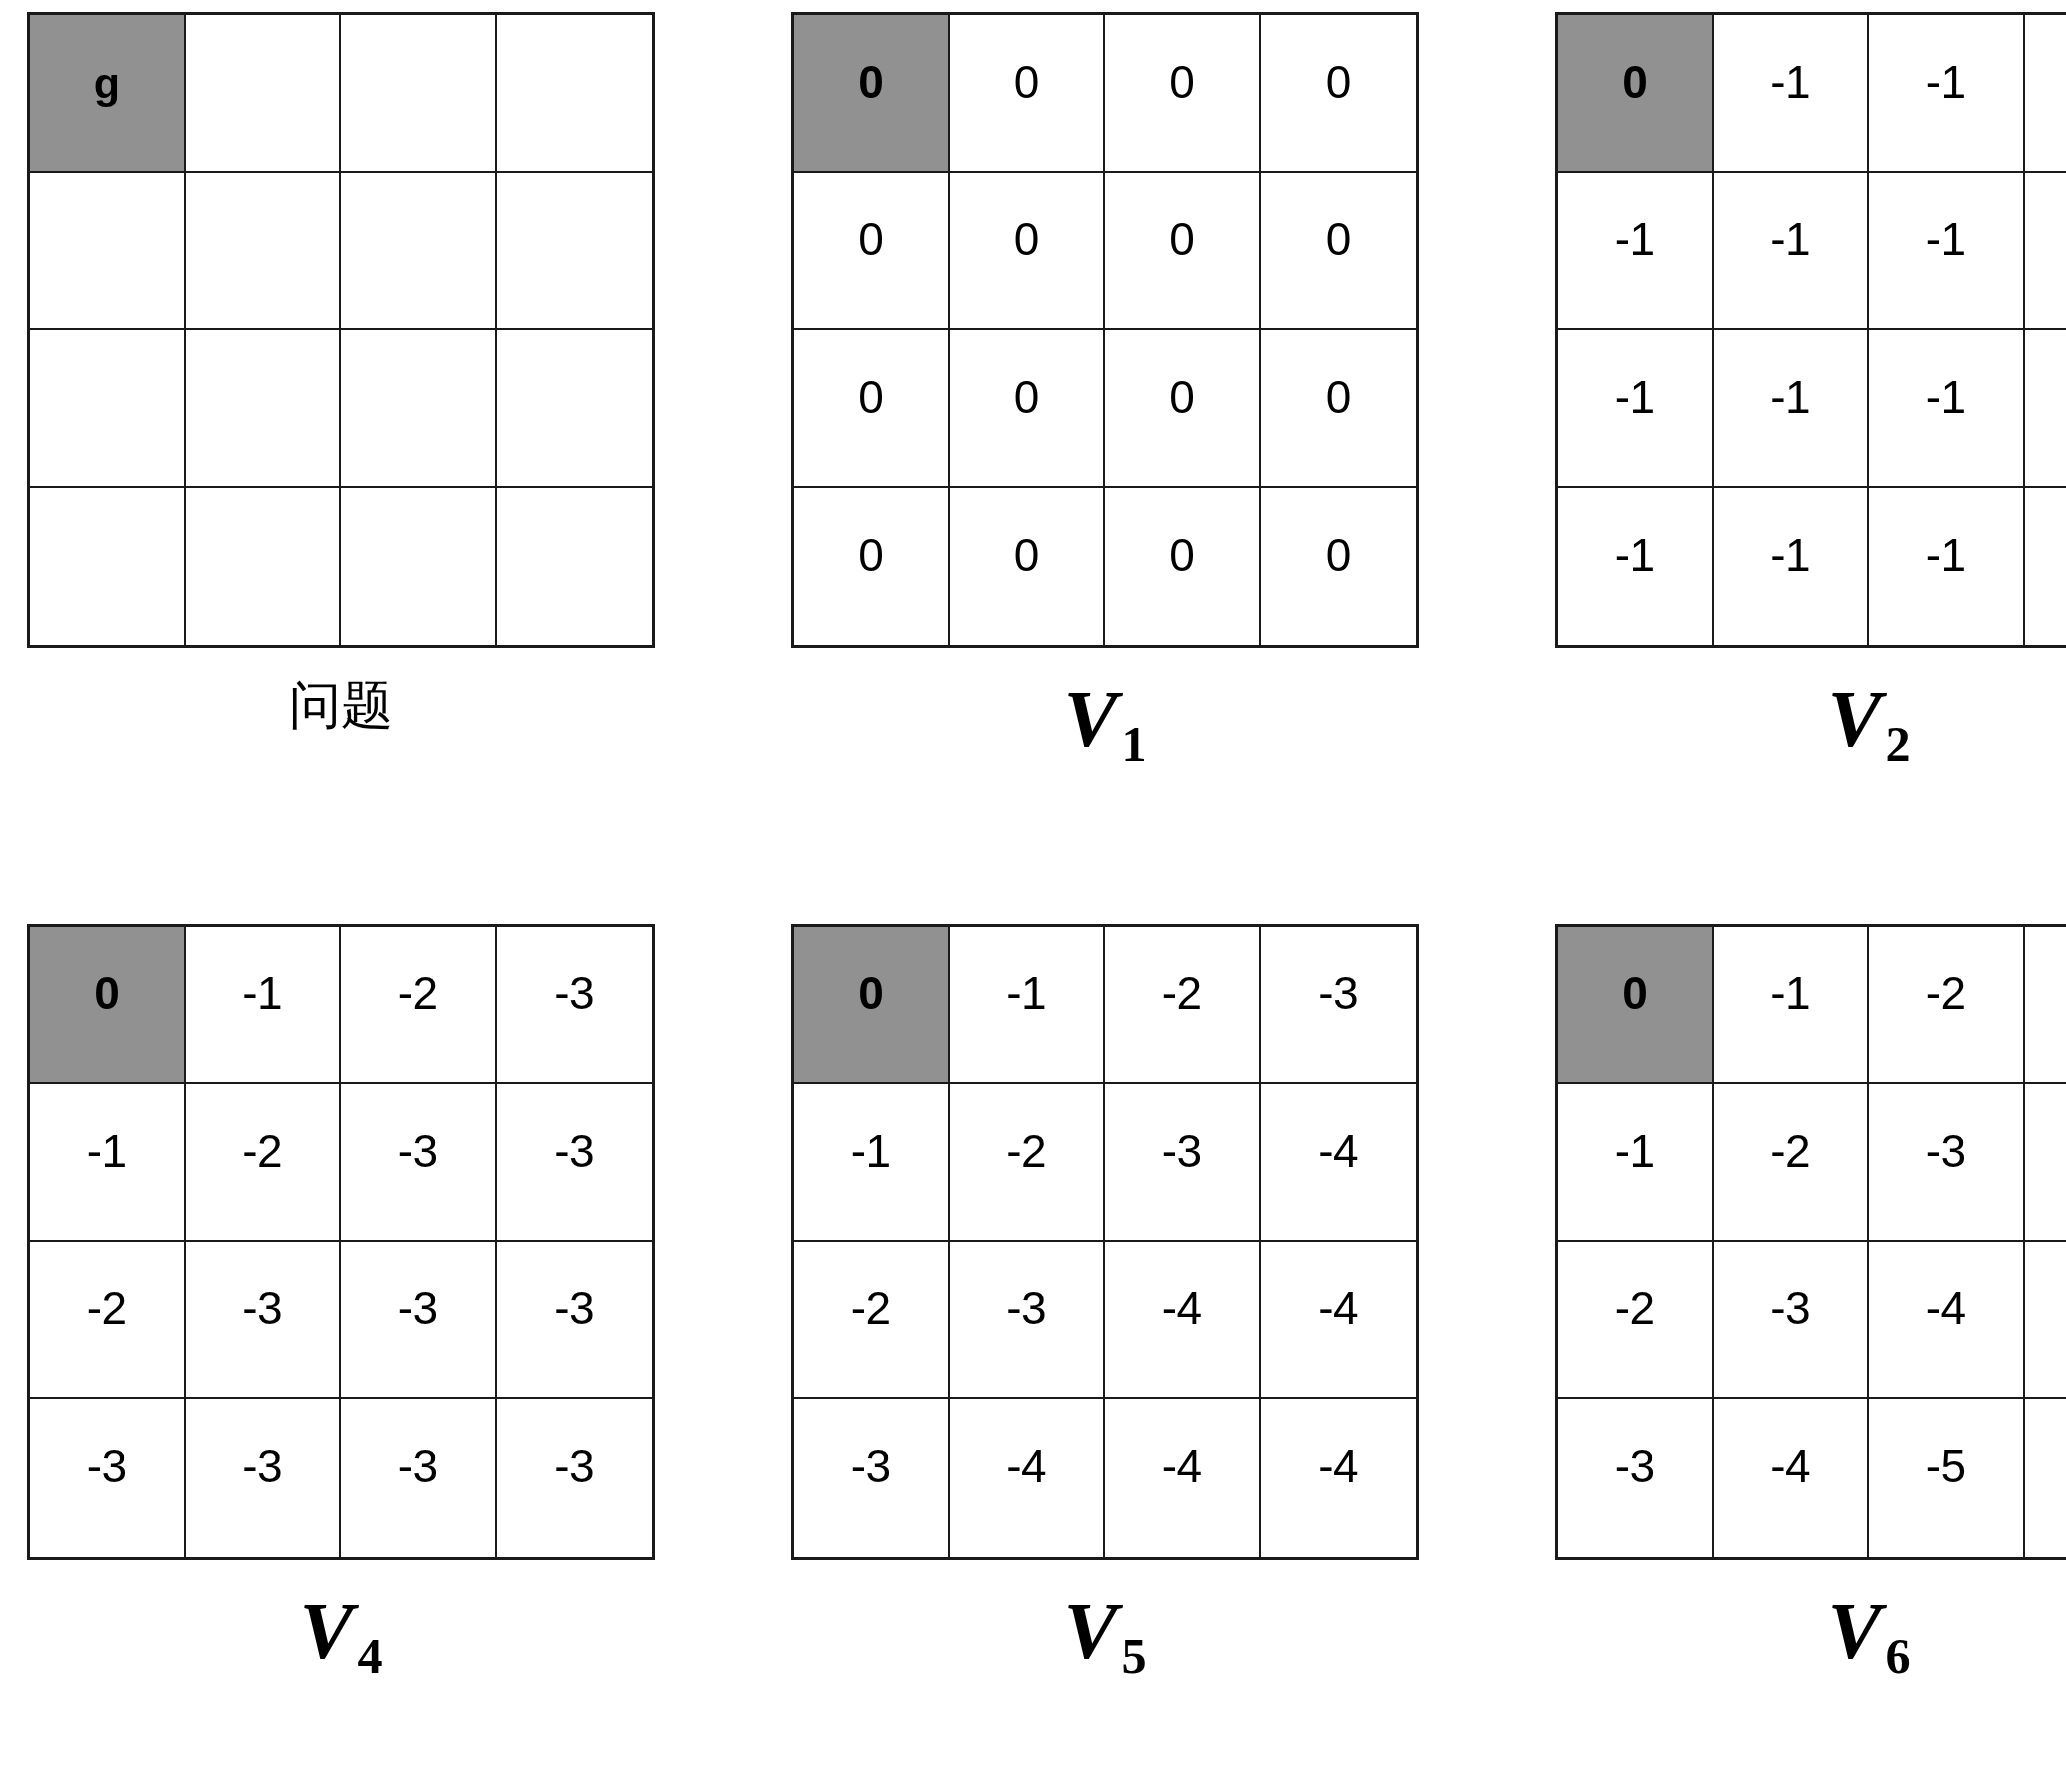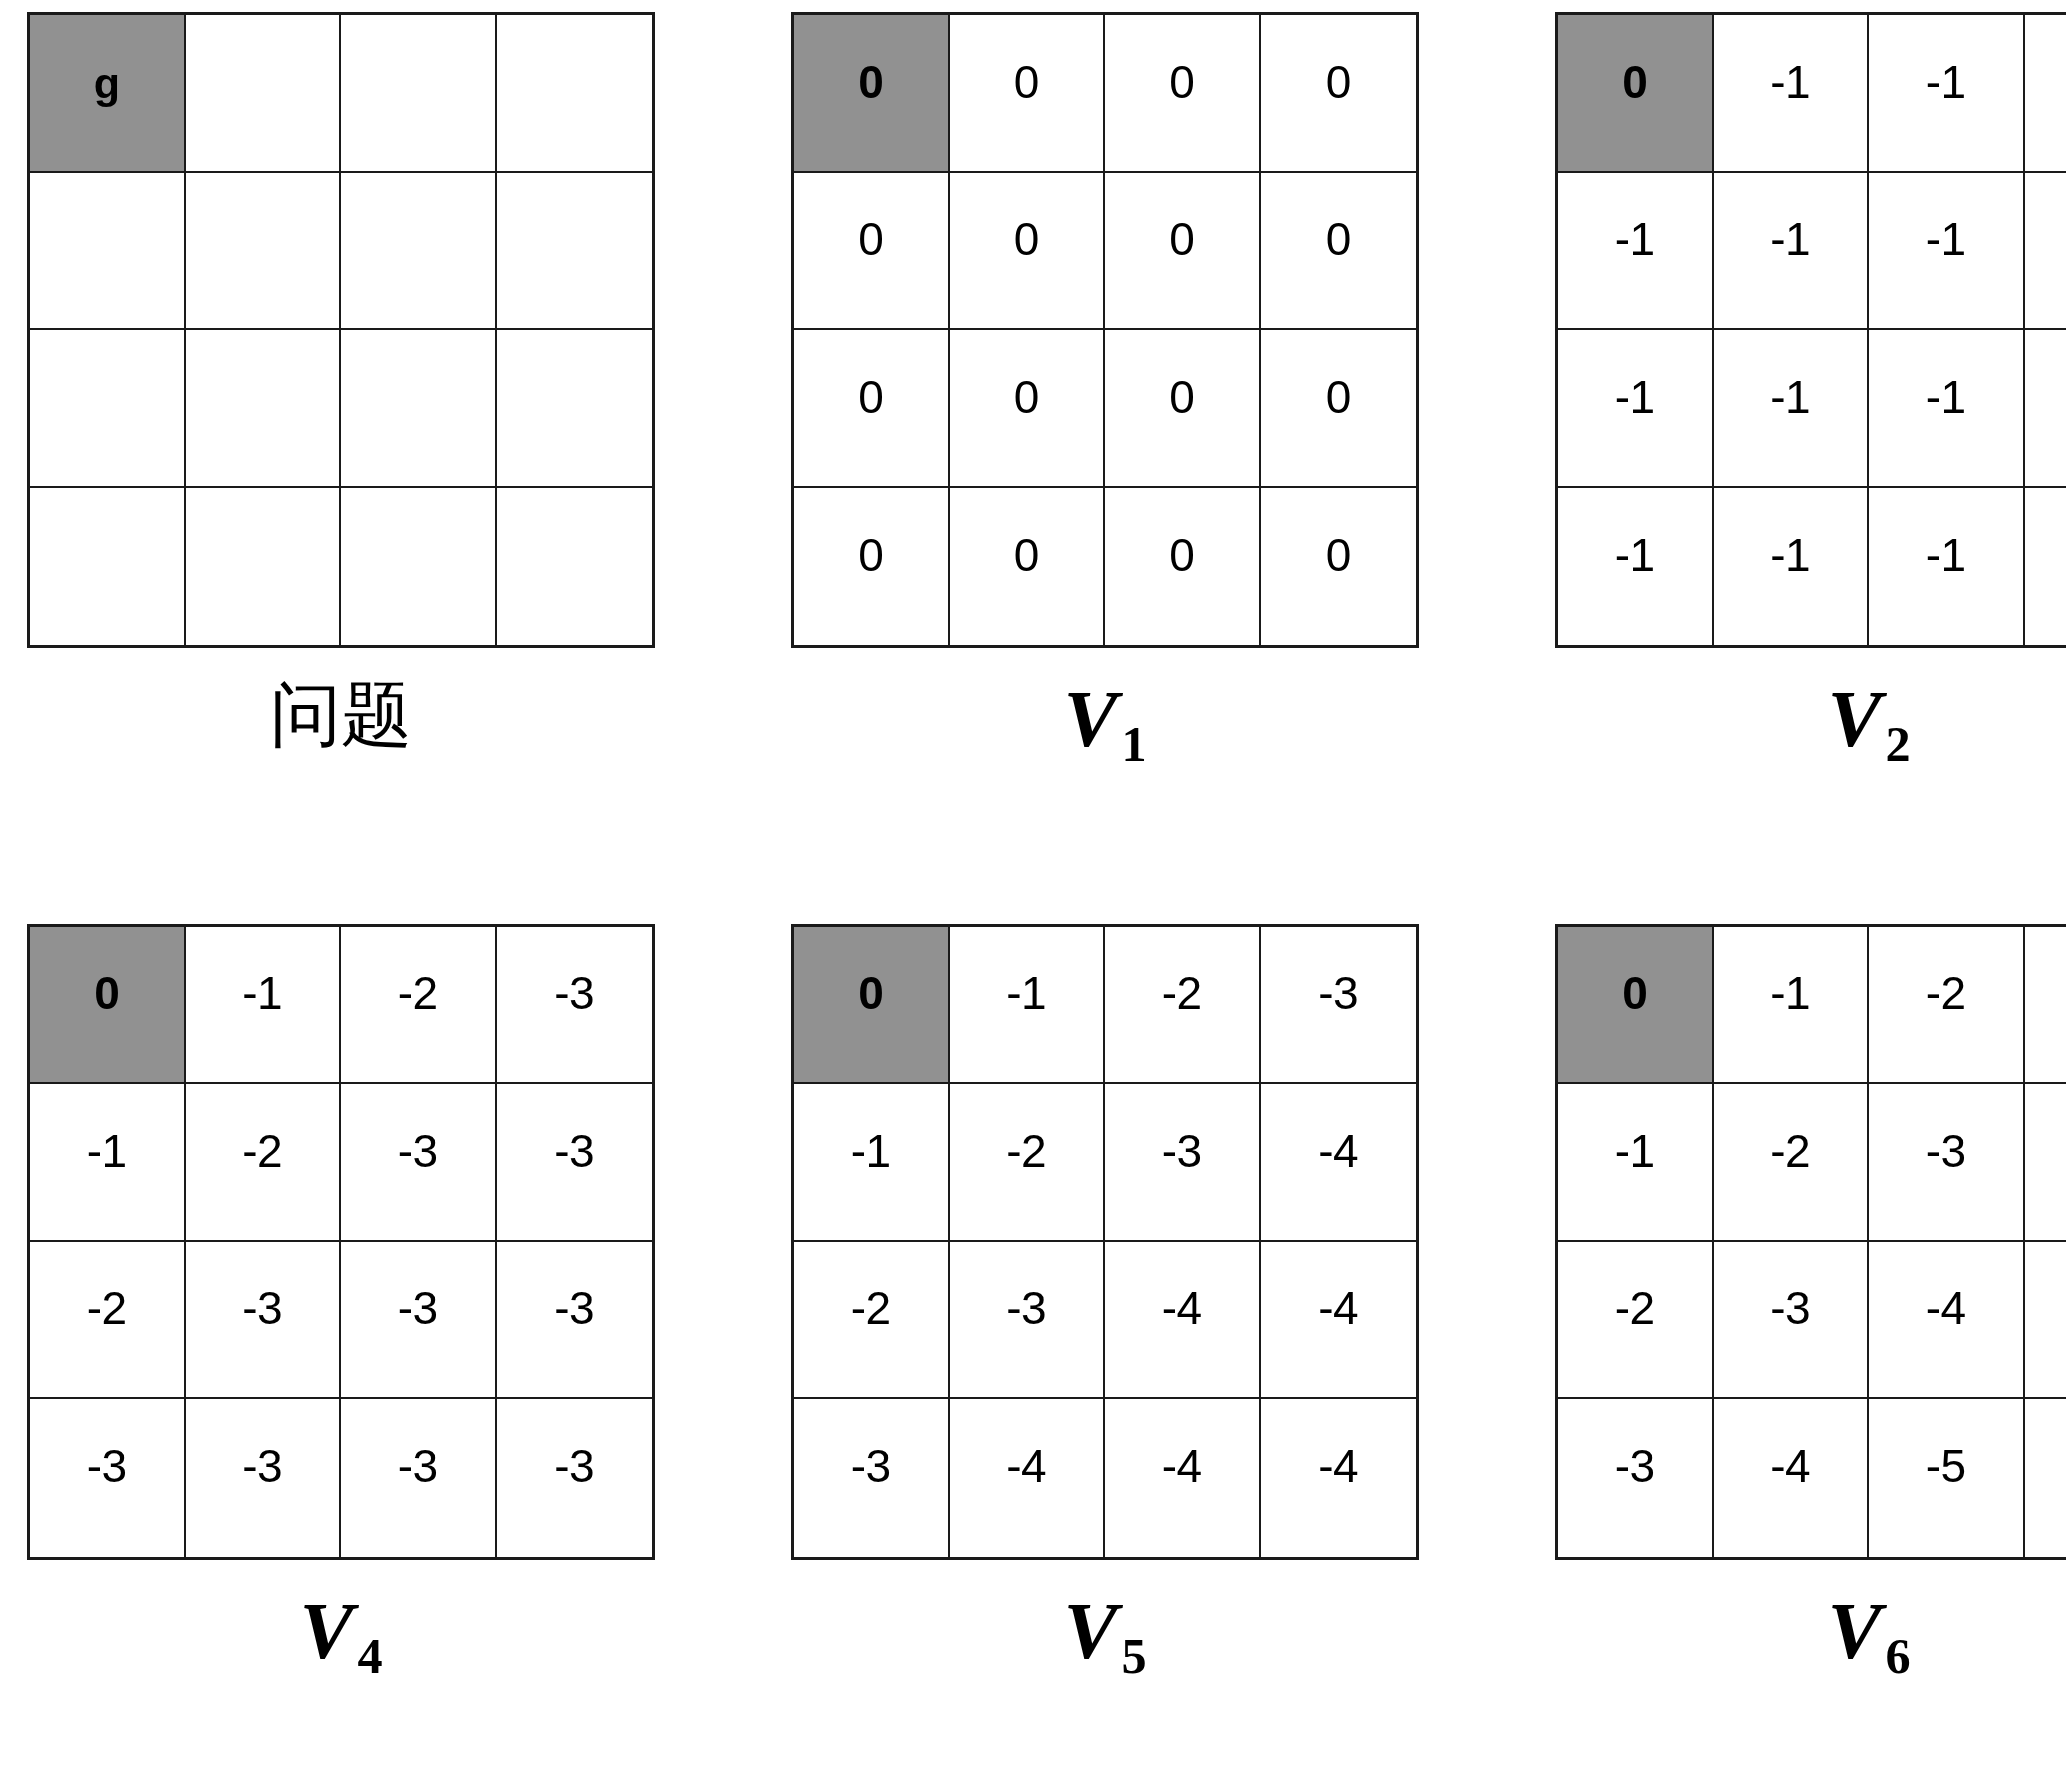--- a/index.html
+++ b/index.html
@@ -93,21 +93,21 @@
   .caption {
     margin-top: 31px;
     height: 124px;
     display: flex;
     align-items: flex-start;
     justify-content: center;
     color: #000000;
   }
   .caption-cjk {
     font-family: "DejaVu Serif", "Liberation Serif", serif;
-    font-size: 71px;
+    font-size: 52px;
     line-height: 1;
     font-weight: 500;
   }
   .caption-math {
     font-family: "Liberation Serif", "DejaVu Serif", serif;
     font-size: 81px;
     line-height: 1;
     font-weight: bold;
     font-style: italic;
     display: inline-flex;

